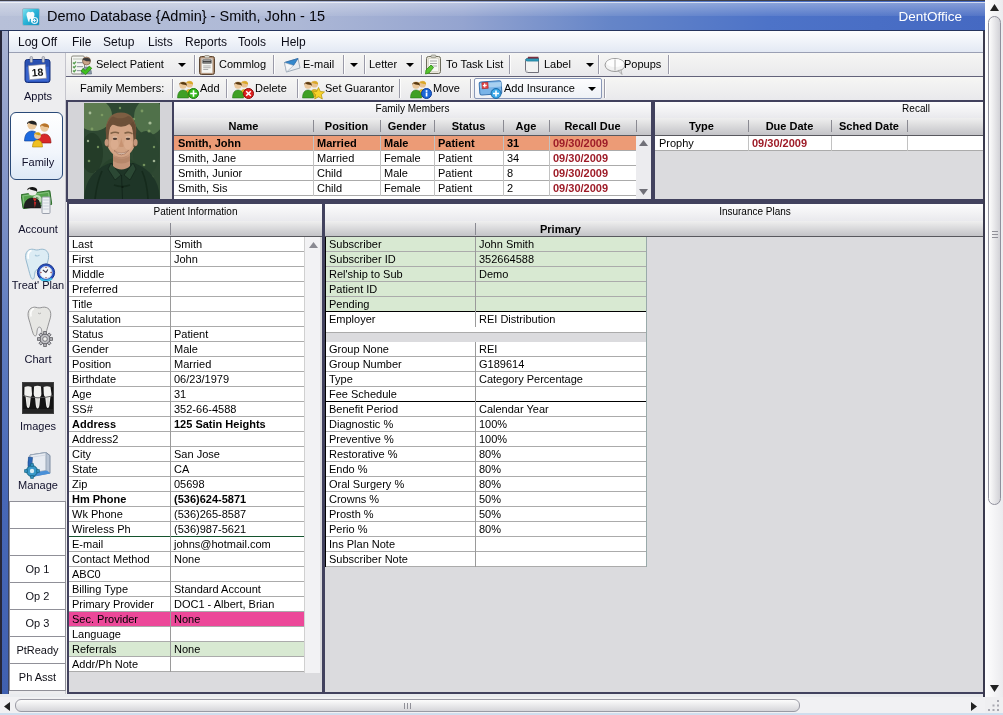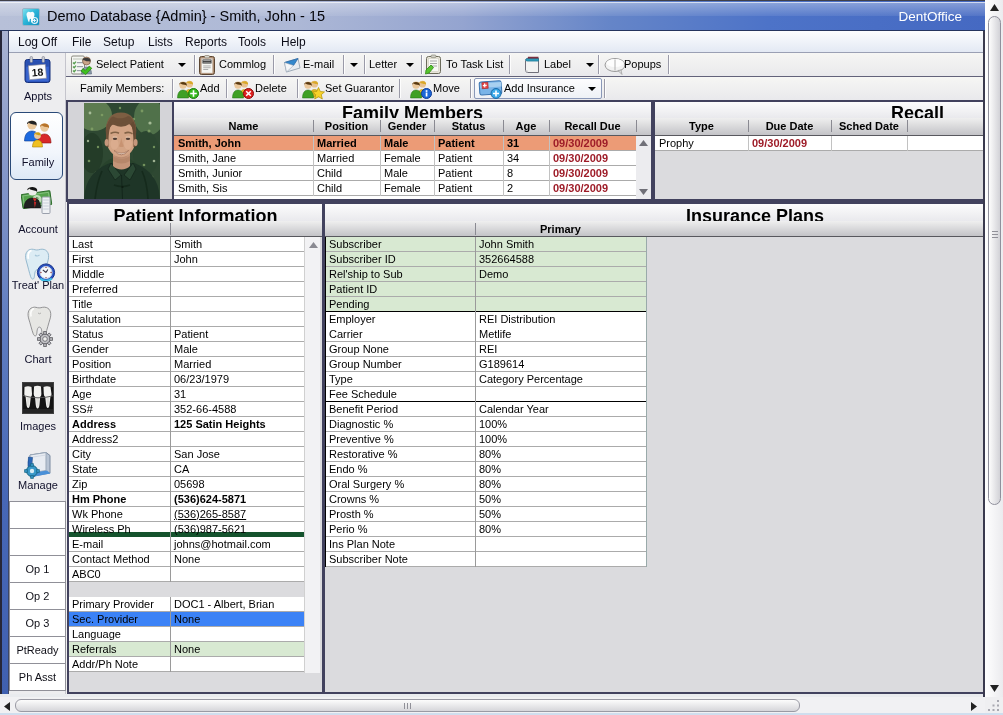--- a/index.html
+++ b/index.html
@@ -37,21 +37,21 @@
 
 #leftedge { position:absolute; left:0; top:31px; width:9px; height:666px;
   background:linear-gradient(#a9b3d2 0%,#8a9aca 18%,#5f7cc0 45%,#4767b6 70%,#4060b0 100%); }
 #leftedge:before { content:""; position:absolute; left:0; top:0; width:2px; height:100%; background:#262638; }
 #leftedge:after { content:""; position:absolute; right:0; top:0; width:1px; height:100%; background:#3c4668; }
 #sidebar { position:absolute; left:9px; top:53px; width:57px; height:644px; background:#ededef;
   border-right:1px solid #c4c4cc; }
 .sblabel { position:absolute; width:58px; text-align:center; font-size:11px; color:#10102a; left:0;}
 .sbcell { position:absolute; left:0; width:57px; height:28px; background:#fff;
   border:1px solid #909098; font-size:11px; color:#101018; text-align:center; line-height:26px; }
-.gridtitle { position:absolute; font-size:18px; font-weight:bold; color:#000; }
+.gridtitle { position:absolute; font-size:10px; font-weight:normal; color:#000; }
 .hdrrow { background:linear-gradient(#efefef,#c3c3c7); border-bottom:1px solid #58585e;text-decoration:underline; }
 .hdrtxt { position:absolute; top:2px; font-size:11px; font-weight:bold; color:#000; text-align:center; }
 .hdiv { position:absolute; top:2px; width:1px; height:12px; background:#8a8a92; }
 .cell { position:absolute; top:1px; font-size:11px; color:#000; white-space:nowrap; }
 .red { color:#9e1c28; font-weight:bold; }
 </style>
 </head>
 <body>
 <div id="stage">
  <div id="win">
@@ -650,49 +650,54 @@
        <div class="cell" style="left:105px;">05698</div>
        <div class="abs" style="left:101px;top:0;width:1px;height:15px;background:#9a9a9a"></div>
      </div>
 <div class="abs" style="left:0;top:288px;width:235px;height:15px;background:#fff;border-bottom:1px solid #ababab">
        <div class="cell" style="left:3px;font-weight:bold;">Hm Phone</div>
        <div class="cell" style="left:105px;font-weight:bold;">(536)624-5871</div>
        <div class="abs" style="left:101px;top:0;width:1px;height:15px;background:#9a9a9a"></div>
      </div>
 <div class="abs" style="left:0;top:303px;width:235px;height:15px;background:#fff;border-bottom:1px solid #ababab">
        <div class="cell" style="left:3px;">Wk Phone</div>
-       <div class="cell" style="left:105px;text-decoration:underline;">(536)265-8587</div>
-       <div class="abs" style="left:101px;top:0;width:1px;height:15px;background:#9a9a9a"></div>
-     </div>
-<div class="abs" style="left:0;top:318px;width:235px;height:15px;background:#fff;border-bottom:5px solid #14532d">
+       <div class="cell" style="left:105px;">(536)265-8587</div>
+       <div class="abs" style="left:101px;top:0;width:1px;height:15px;background:#9a9a9a"></div>
+     </div>
+<div class="abs" style="left:0;top:318px;width:235px;height:15px;background:#fff;border-bottom:1px solid #14532d">
        <div class="cell" style="left:3px;">Wireless Ph</div>
        <div class="cell" style="left:105px;">(536)987-5621</div>
        <div class="abs" style="left:101px;top:0;width:1px;height:15px;background:#9a9a9a"></div>
      </div>
 <div class="abs" style="left:0;top:333px;width:235px;height:15px;background:#fff;border-bottom:1px solid #ababab">
        <div class="cell" style="left:3px;">E-mail</div>
        <div class="cell" style="left:105px;">johns@hotmail.com</div>
        <div class="abs" style="left:101px;top:0;width:1px;height:15px;background:#9a9a9a"></div>
      </div>
 <div class="abs" style="left:0;top:348px;width:235px;height:15px;background:#fff;border-bottom:1px solid #ababab">
        <div class="cell" style="left:3px;">Contact Method</div>
        <div class="cell" style="left:105px;">None</div>
        <div class="abs" style="left:101px;top:0;width:1px;height:15px;background:#9a9a9a"></div>
      </div>
 <div class="abs" style="left:0;top:363px;width:235px;height:15px;background:#fff;border-bottom:1px solid #ababab">
        <div class="cell" style="left:3px;">ABC0</div>
        <div class="cell" style="left:105px;"></div>
        <div class="abs" style="left:101px;top:0;width:1px;height:15px;background:#9a9a9a"></div>
      </div>
+<div class="abs" style="left:0;top:378px;width:235px;height:15px;background:#fff;border-bottom:1px solid #ababab">
+       <div class="cell" style="left:3px;">Billing Type</div>
+       <div class="cell" style="left:105px;">Standard Account</div>
+       <div class="abs" style="left:101px;top:0;width:1px;height:15px;background:#9a9a9a"></div>
+     </div>
 <div class="abs" style="left:0;top:393px;width:235px;height:15px;background:#fff;border-bottom:1px solid #ababab">
        <div class="cell" style="left:3px;">Primary Provider</div>
        <div class="cell" style="left:105px;">DOC1 - Albert, Brian</div>
        <div class="abs" style="left:101px;top:0;width:1px;height:15px;background:#9a9a9a"></div>
      </div>
-<div class="abs" style="left:0;top:408px;width:235px;height:15px;background:#3b82f6;border-bottom:1px solid #ababab">
+<div class="abs" style="left:0;top:408px;width:235px;height:15px;background:#ec4899;border-bottom:1px solid #ababab">
        <div class="cell" style="left:3px;">Sec. Provider</div>
        <div class="cell" style="left:105px;">None</div>
        <div class="abs" style="left:101px;top:0;width:1px;height:15px;background:#9a9a9a"></div>
      </div>
 <div class="abs" style="left:0;top:423px;width:235px;height:15px;background:#fff;border-bottom:1px solid #ababab">
        <div class="cell" style="left:3px;">Language</div>
        <div class="cell" style="left:105px;"></div>
        <div class="abs" style="left:101px;top:0;width:1px;height:15px;background:#9a9a9a"></div>
      </div>
 <div class="abs" style="left:0;top:438px;width:235px;height:15px;background:#d8e9d2;border-bottom:1px solid #ababab">
@@ -744,25 +749,20 @@
        <div class="abs" style="left:149px;top:0;width:1px;height:15px;background:#9a9a9a"></div>
      </div>
 <div class="abs" style="left:1px;top:93px;width:320px;height:15px;background:#d8e9d2;border-bottom:1px solid #000">
        <div class="cell" style="left:3px">Pending</div>
        <div class="cell" style="left:153px"></div>
        <div class="abs" style="left:149px;top:0;width:1px;height:15px;background:#9a9a9a"></div>
      </div>
 <div class="abs" style="left:1px;top:108px;width:320px;height:21px;background:#fff;border-bottom:1px solid #ababab">
        <div class="cell" style="left:3px">Employer</div>
        <div class="cell" style="left:153px">REI Distribution</div>
-       <div class="abs" style="left:149px;top:0;width:1px;height:15px;background:#9a9a9a"></div>
-     </div>
-<div class="abs" style="left:1px;top:123px;width:320px;height:15px;background:#fff;border-bottom:1px solid #ababab">
-       <div class="cell" style="left:3px">Carrier</div>
-       <div class="cell" style="left:153px">Metlife</div>
        <div class="abs" style="left:149px;top:0;width:1px;height:15px;background:#9a9a9a"></div>
      </div>
 <div class="abs" style="left:1px;top:138px;width:320px;height:15px;background:#fff;border-bottom:1px solid #ababab">
        <div class="cell" style="left:3px">Group None</div>
        <div class="cell" style="left:153px">REI</div>
        <div class="abs" style="left:149px;top:0;width:1px;height:15px;background:#9a9a9a"></div>
      </div>
 <div class="abs" style="left:1px;top:153px;width:320px;height:15px;background:#fff;border-bottom:1px solid #ababab">
        <div class="cell" style="left:3px">Group Number</div>
        <div class="cell" style="left:153px">G189614</div>

